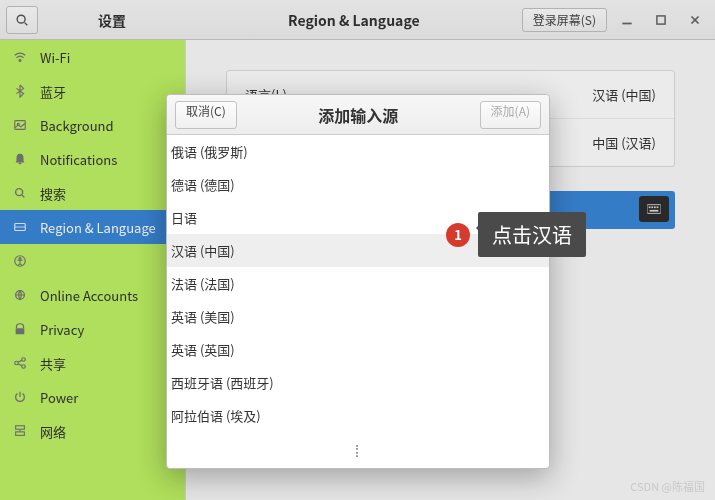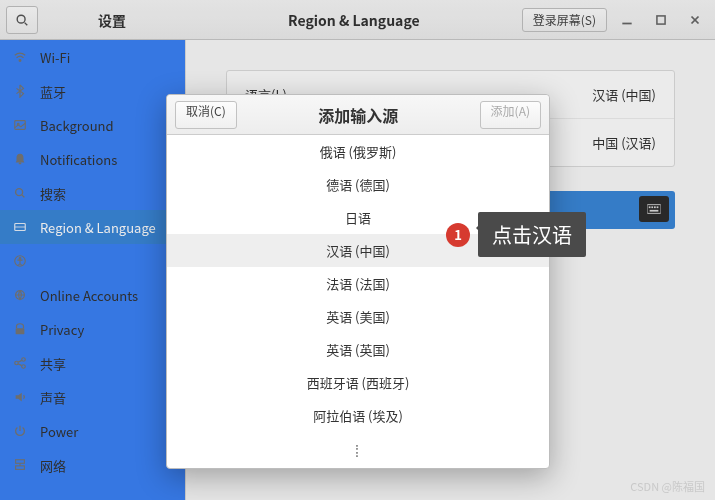--- a/index.html
+++ b/index.html
@@ -8,42 +8,42 @@
 .headerbar { height: 40px; background: linear-gradient(#f7f7f7,#ededed); border-bottom: 1px solid #c9c9c9; display: flex; align-items: center; padding: 0 6px; }
 .hb-left { display: flex; align-items: center; width: 180px; }
 .hb-center { flex: 1; text-align: center; font-weight: 600; color: #333; font-size: 14px; }
 .hb-right { display: flex; align-items: center; gap: 6px; }
 .icon-btn { width: 32px; height: 28px; border: 1px solid #c2c2c2; border-radius: 3px; background: linear-gradient(#fdfdfd,#f0f0f0); display: flex; align-items: center; justify-content: center; color: #555; cursor: pointer; }
 .txt-btn { height: 24px; padding: 0 10px; border: 1px solid #c2c2c2; border-radius: 3px; background: linear-gradient(#fdfdfd,#f0f0f0); color: #444; font-size: 12px; display: flex; align-items: center; cursor: pointer; }
 .hb-title-left { flex: 1; text-align: center; font-weight: 600; color: #333; font-size: 14px; }
 .win-btn { width: 28px; height: 26px; display: flex; align-items: center; justify-content: center; color: #666; cursor: pointer; }
 
 .body { display: flex; height: 460px; }
-.sidebar { width: 186px; background: #3b82f6; border-right: 1px solid #ddd; overflow-y: auto; }
+.sidebar { width: 186px; background: #bef264; border-right: 1px solid #ddd; overflow-y: auto; }
 .side-item { height: 34px; display: flex; align-items: center; padding: 0 12px; gap: 12px; font-size: 13px; color: #333; cursor: pointer; }
 .side-item .ico { width: 16px; display: flex; justify-content: center; color: #777; font-size: 13px; }
 .side-item.active { background: #3a87d8; color: #fff; }
 .side-item.active .ico { color: #e6eef8; }
 
 .content { flex: 1; background: #fafafa; padding: 30px 40px; position: relative; }
 .panel { background: #fff; border: 1px solid #ddd; border-radius: 3px; }
 .row { display: flex; justify-content: space-between; padding: 14px 18px; font-size: 13px; color: #333; }
 .row + .row { border-top: 1px solid #eee; }
 .sep { height: 24px; }
 .input-row { background: #3a87d8; height: 38px; border-radius: 3px; position: relative; }
 .kbd-btn { position: absolute; right: 6px; top: 5px; width: 30px; height: 26px; background: #2d2d2d; border-radius: 3px; display: flex; align-items: center; justify-content: center; color: #ddd; font-size: 12px; }
 
 .overlay { position: absolute; inset: 0; background: rgba(0,0,0,0.08); }
 .dialog { position: absolute; left: 166px; top: 94px; width: 384px; background: #fff; border: 1px solid #bdbdbd; border-radius: 4px; box-shadow: 0 8px 30px rgba(0,0,0,0.3); }
 .dlg-header { height: 40px; background: linear-gradient(#f7f7f7,#ededed); border-bottom: 1px solid #ccc; display: flex; align-items: center; padding: 0 8px; border-radius: 4px 4px 0 0; justify-content: center; }
 .dlg-title { flex: 1; text-align: center; font-weight: 600; font-size: 16px; color: #333; }
 .dlg-btn { height: 28px; padding: 0 10px; border: 1px solid #c2c2c2; border-radius: 3px; background: linear-gradient(#fdfdfd,#f0f0f0); font-size: 12px; color: #444; cursor: pointer; }
 .dlg-btn.dim { color: #aaa; }
 .dlg-list { max-height: 300px; overflow: hidden; }
-.lang-item { text-align: center; padding: 7px 12px; font-size: 13px; color: #333; cursor: pointer; }
+.lang-item { padding: 7px 4px; font-size: 13px; color: #333; cursor: pointer; }
 .lang-item.sel { background: #eee; }
 .more { text-align: center; padding: 6px 0; color: #777; letter-spacing: 2px; }
 
 .callout { position: absolute; left: 446px; top: 212px; display: flex; align-items: center; }
 .badge { width: 24px; height: 24px; border-radius: 50%; background: #d63a2f; color: #fff; font-size: 13px; font-weight: 600; display: flex; align-items: center; justify-content: center; margin-right: 8px; }
 .tip { background: #4a4a4a; color: #fff; padding: 8px 14px; font-size: 20px; border-radius: 2px; position: relative; }
 .tip::before { content: ""; position: absolute; left: -8px; top: 10px; border: 6px solid transparent; border-right-color: #4a4a4a; }
 
 .watermark { position: absolute; right: 10px; bottom: 6px; font-size: 11px; color: #c9c9c9; }
 
@@ -172,29 +172,20 @@
         <span class="ico">
           <svg viewBox="0 0 16 16" fill="none" stroke="currentColor" stroke-width="1.4">
             <circle cx="4" cy="8" r="2"></circle>
             <circle cx="12" cy="4" r="2"></circle>
             <circle cx="12" cy="12" r="2"></circle>
             <line x1="6" y1="7" x2="10" y2="5"></line>
             <line x1="6" y1="9" x2="10" y2="11"></line>
           </svg>
         </span>
         <span>共享</span>
-      </div>
-      <div class="side-item">
-        <span class="ico">
-          <svg viewBox="0 0 16 16" fill="currentColor">
-            <path d="M3 6 L6 6 L10 3 L10 13 L6 10 L3 10 Z"></path>
-            <path d="M12 6 Q14 8 12 10" fill="none" stroke="currentColor" stroke-width="1.3"></path>
-          </svg>
-        </span>
-        <span>声音</span>
       </div>
       <div class="side-item">
         <span class="ico">
           <svg viewBox="0 0 16 16" fill="none" stroke="currentColor" stroke-width="1.5">
             <path d="M8 2 L8 8"></path>
             <path d="M5 4 A5 5 0 1 0 11 4"></path>
           </svg>
         </span>
         <span>Power</span>
       </div>

